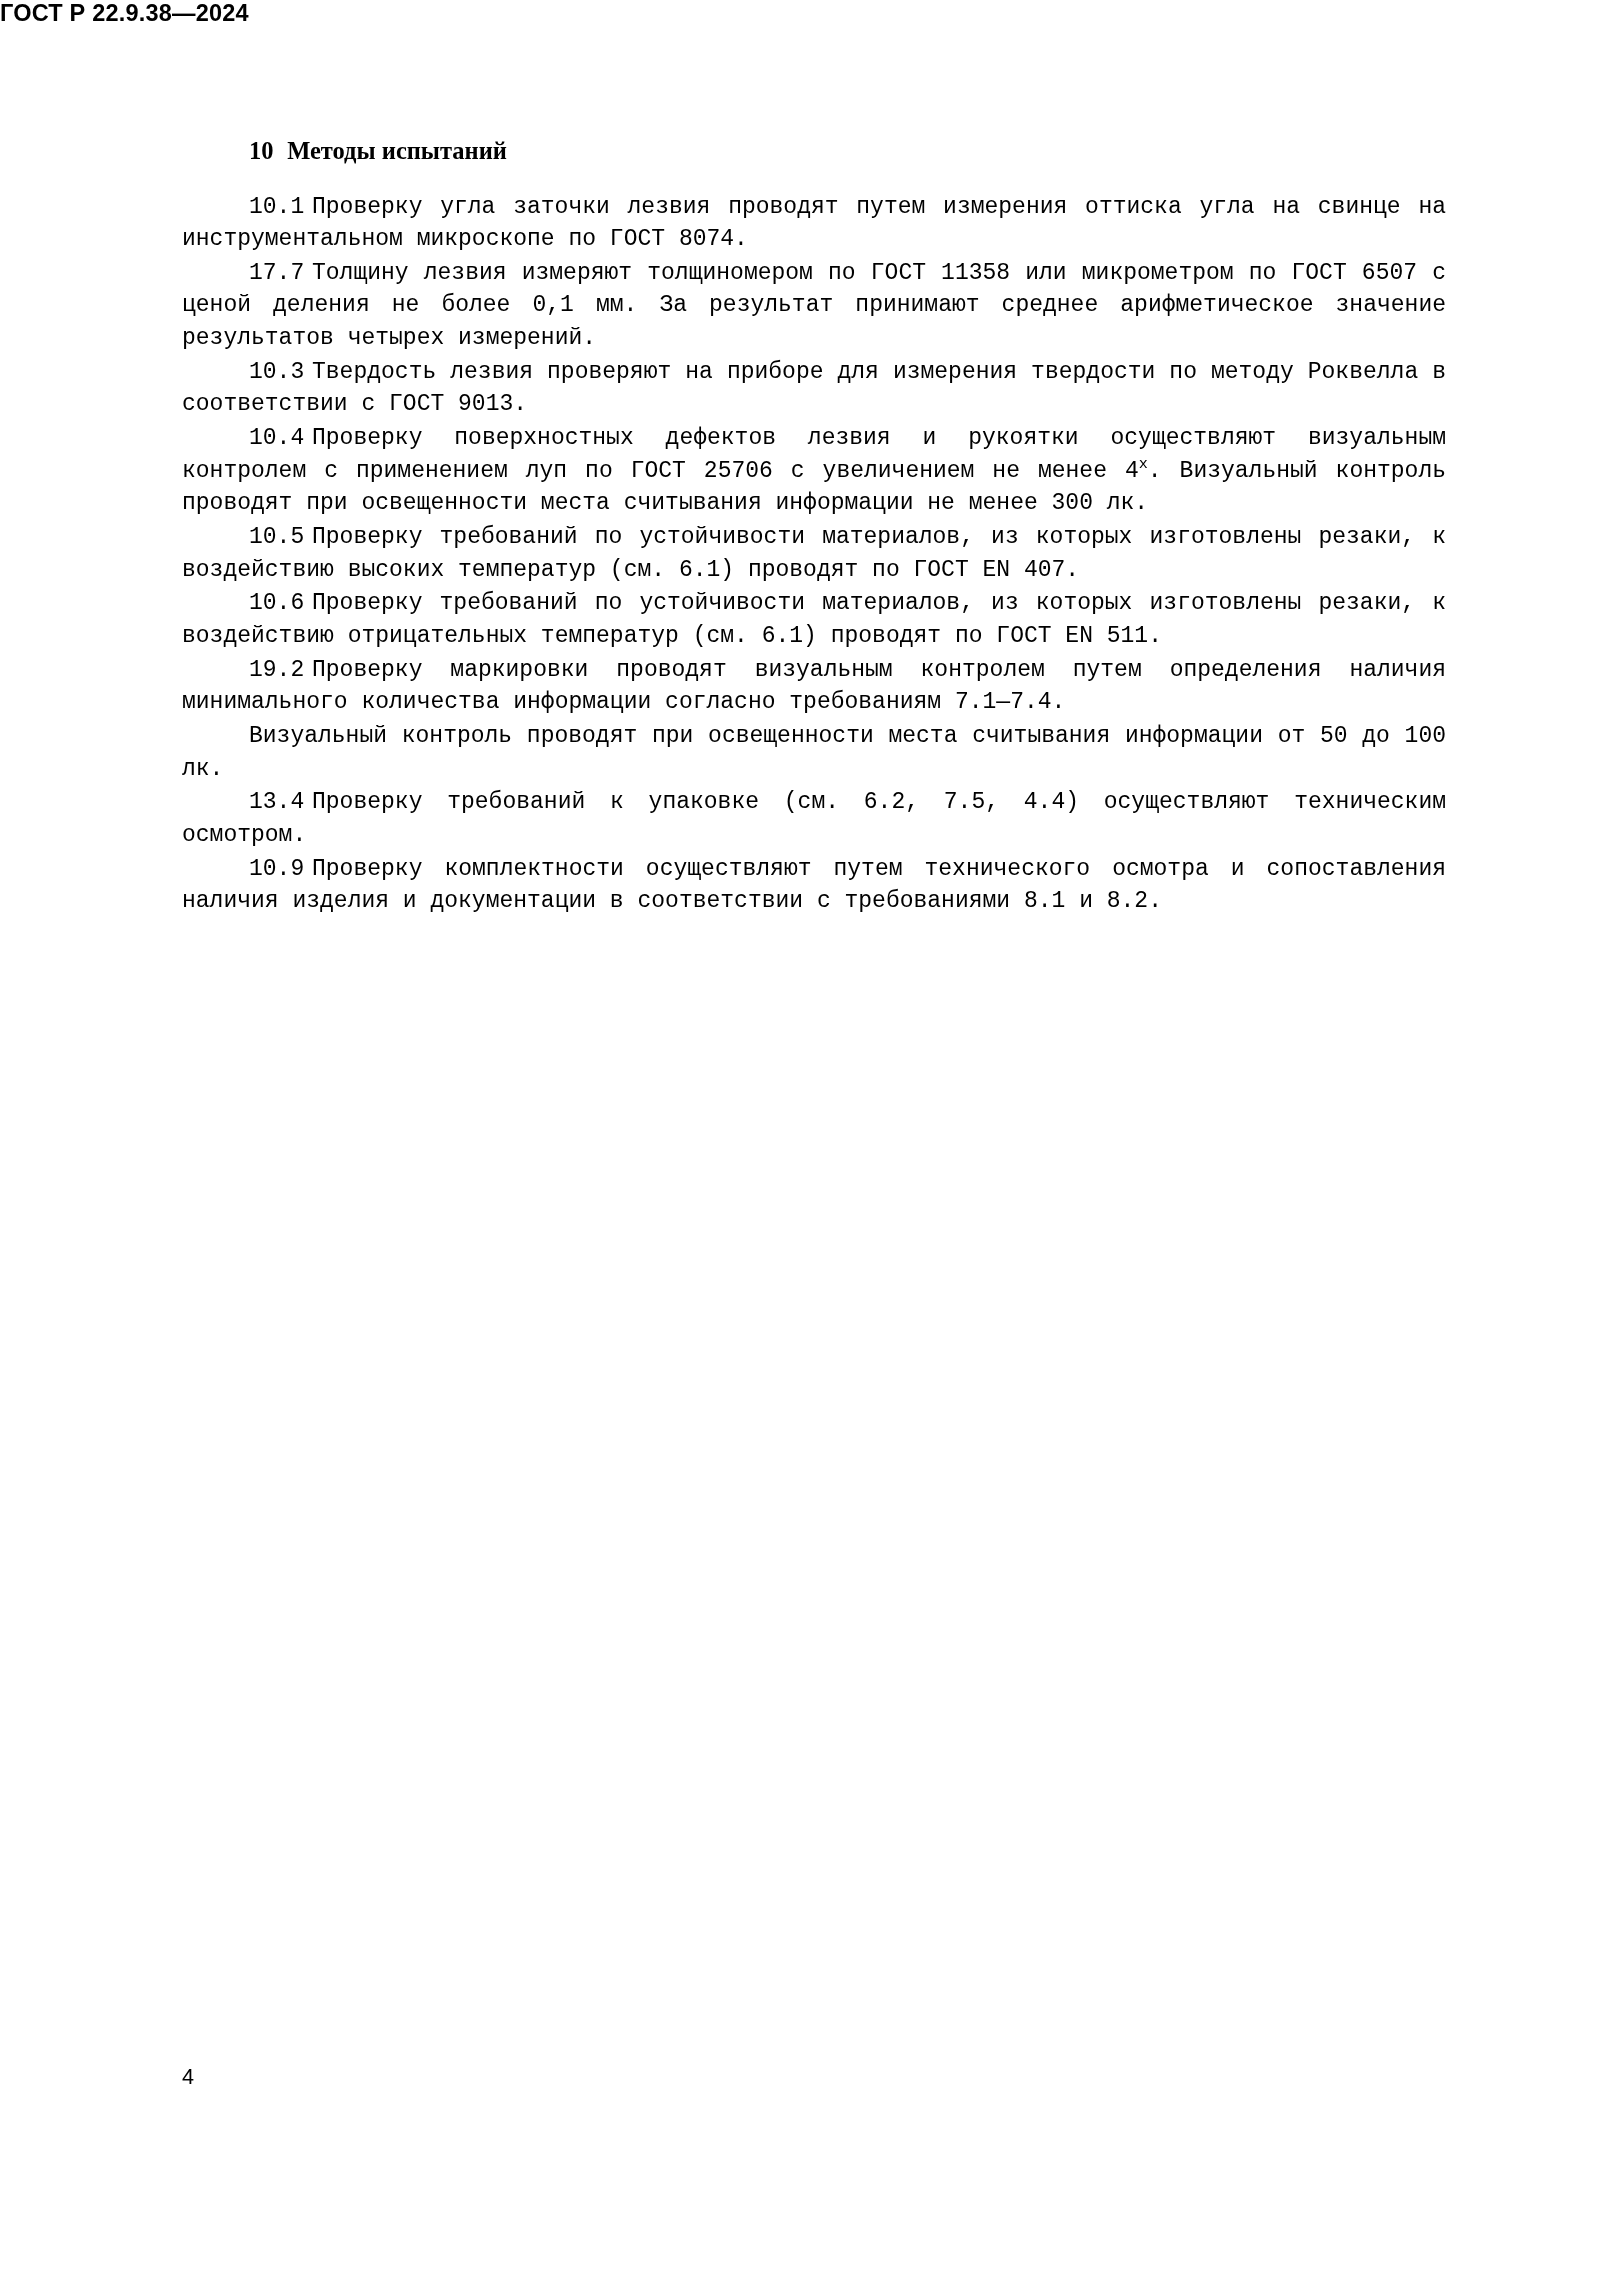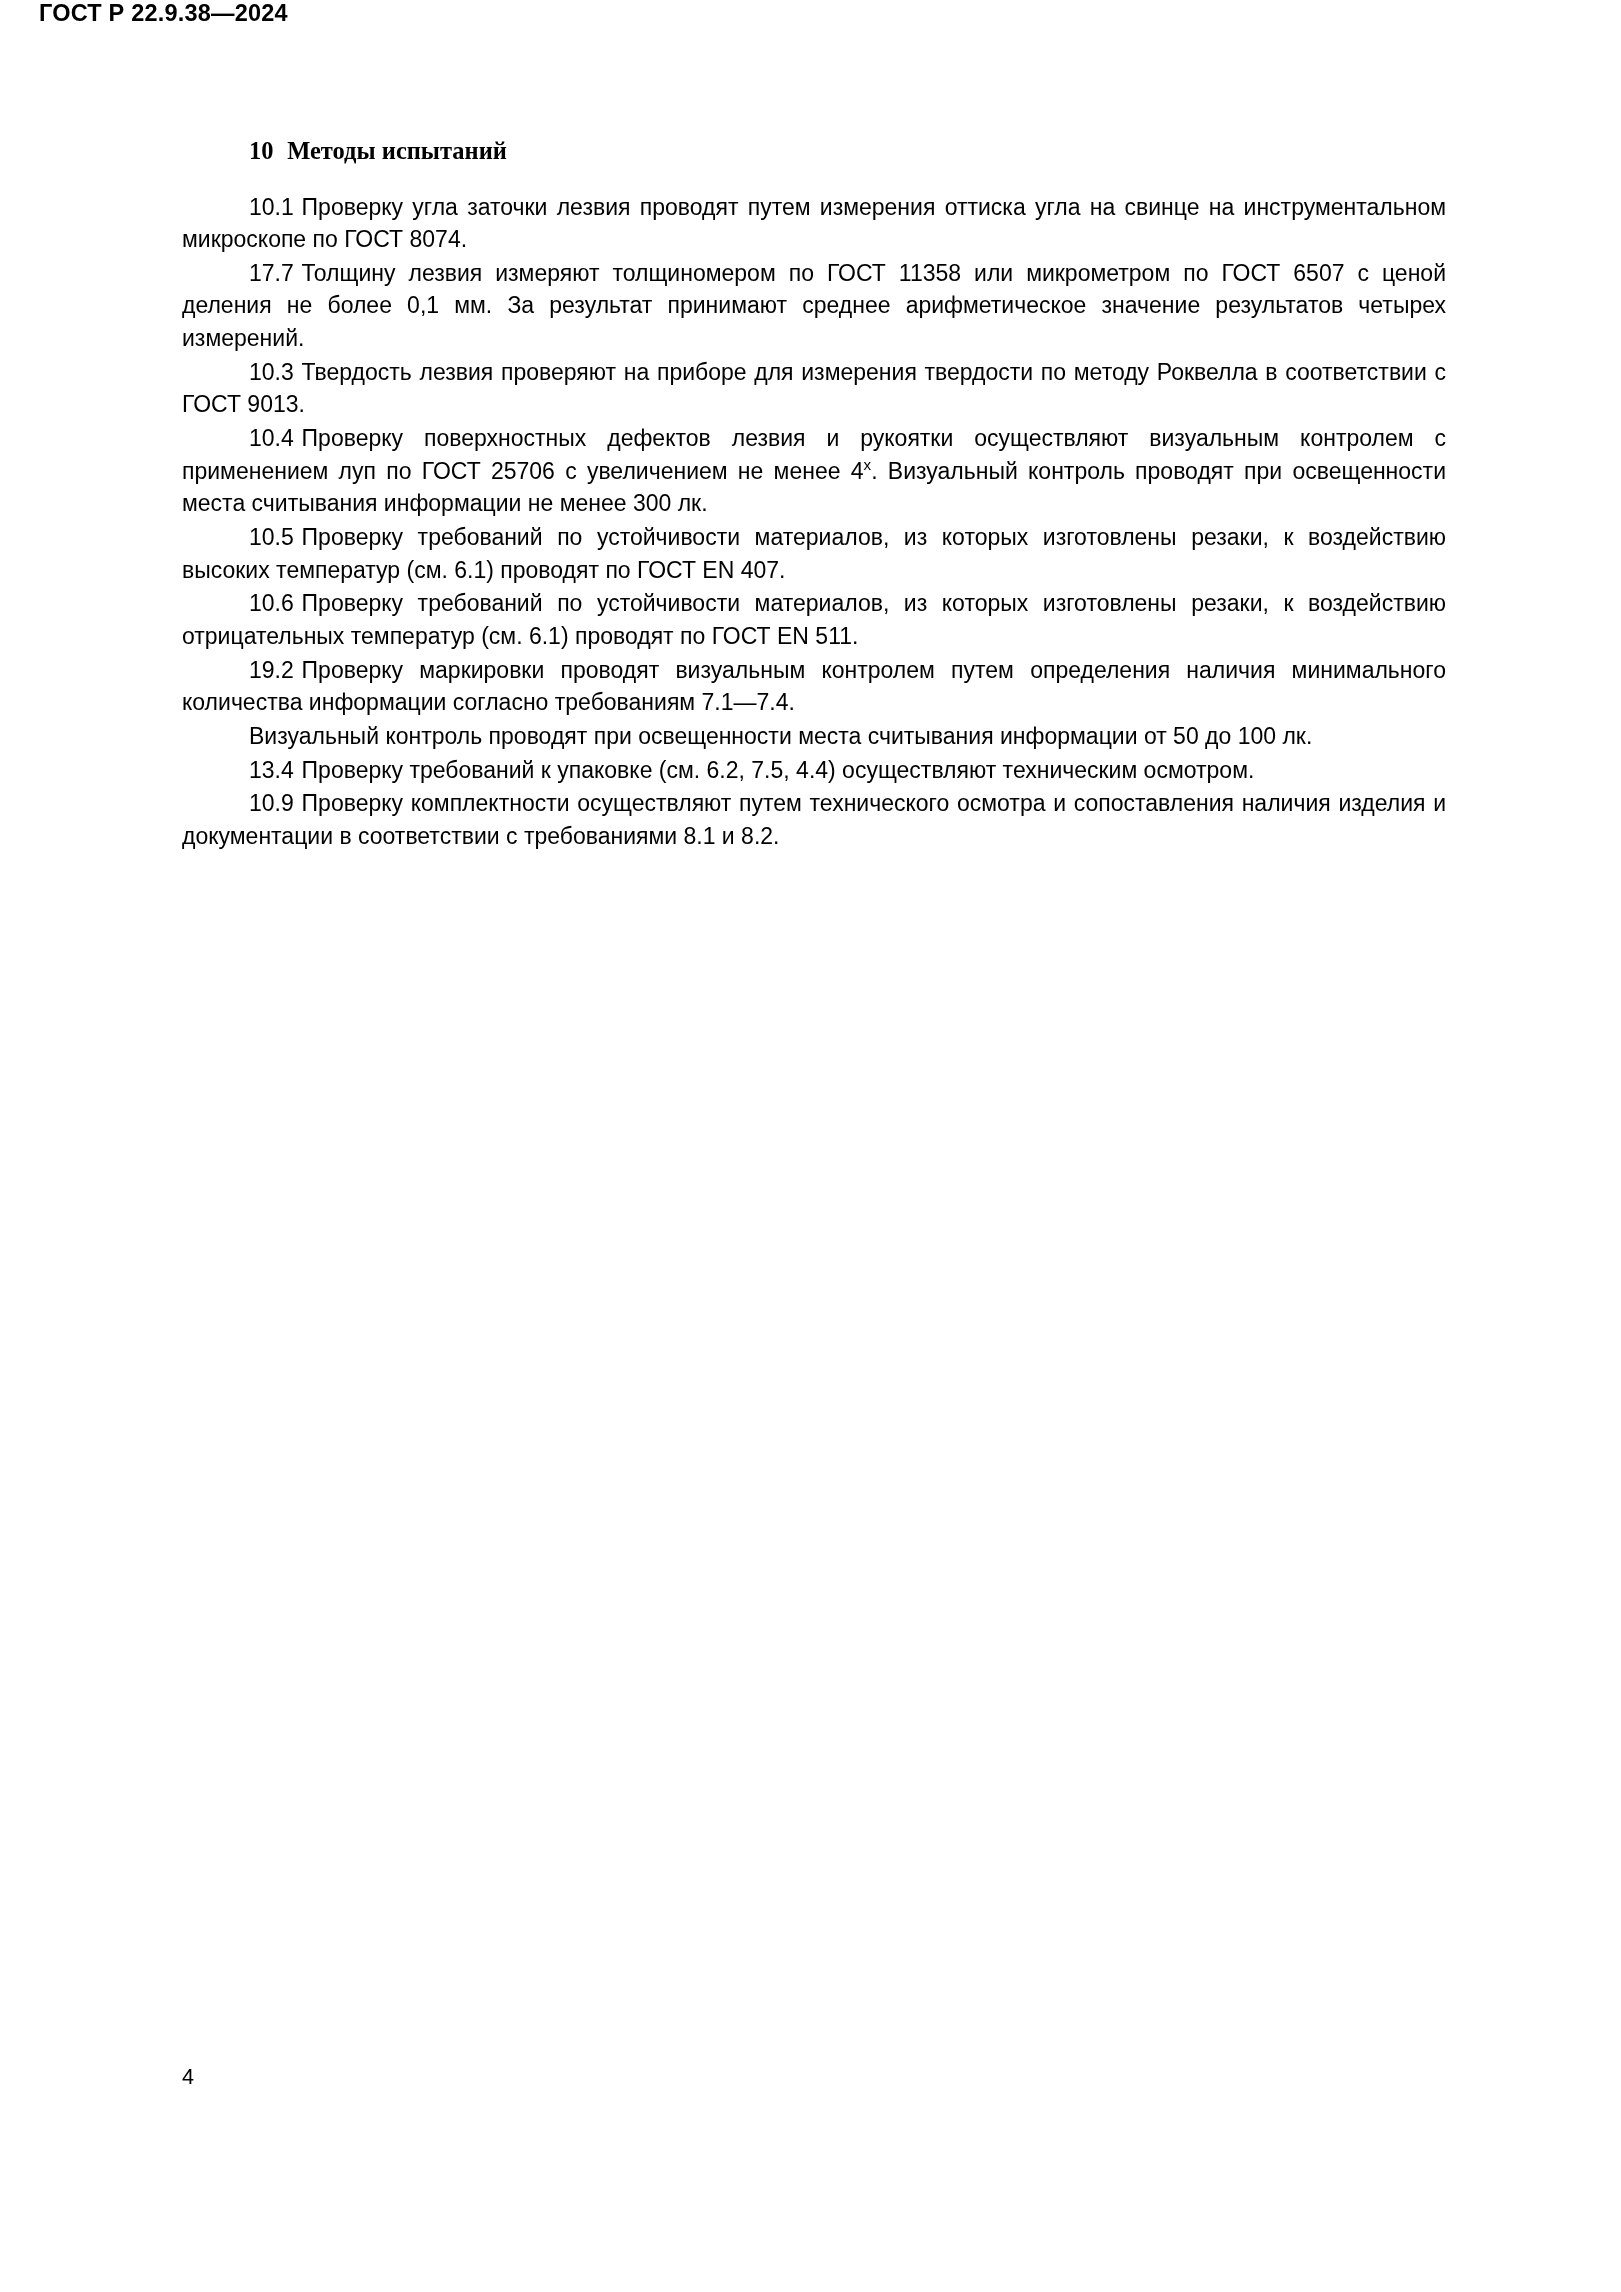--- a/index.html
+++ b/index.html
@@ -11,21 +11,20 @@
     font-family: "Liberation Sans", sans-serif;
     color: #000000;
   }
   .page {
     position: relative;
     width: 1621px;
     height: 2185px;
     background: #ffffff;
     box-sizing: border-box;
     overflow: hidden;
-    padding-left: 39px;
   }
   .content {
     position: absolute;
     left: 182px;
     top: 137px;
     width: 1264px;
   }
   .doc-header {
     font-size: 23.5px;
     font-weight: bold;
@@ -44,20 +43,21 @@
     display: inline-block;
     margin-right: 13.7px;
   }
   p.para {
     font-size: 23px;
     line-height: 1.42;
     margin: 0 0 1px 0;
     text-align: justify;
     text-indent: 67px;
     hyphens: manual;
+    font-family: Liberation Mono, monospace;
   }
   p.para .lead {
     display: inline;
   }
   p.para .gap {
     display: inline-block;
     width: 7.8px;
   }
   sup {
     font-size: 0.66em;

